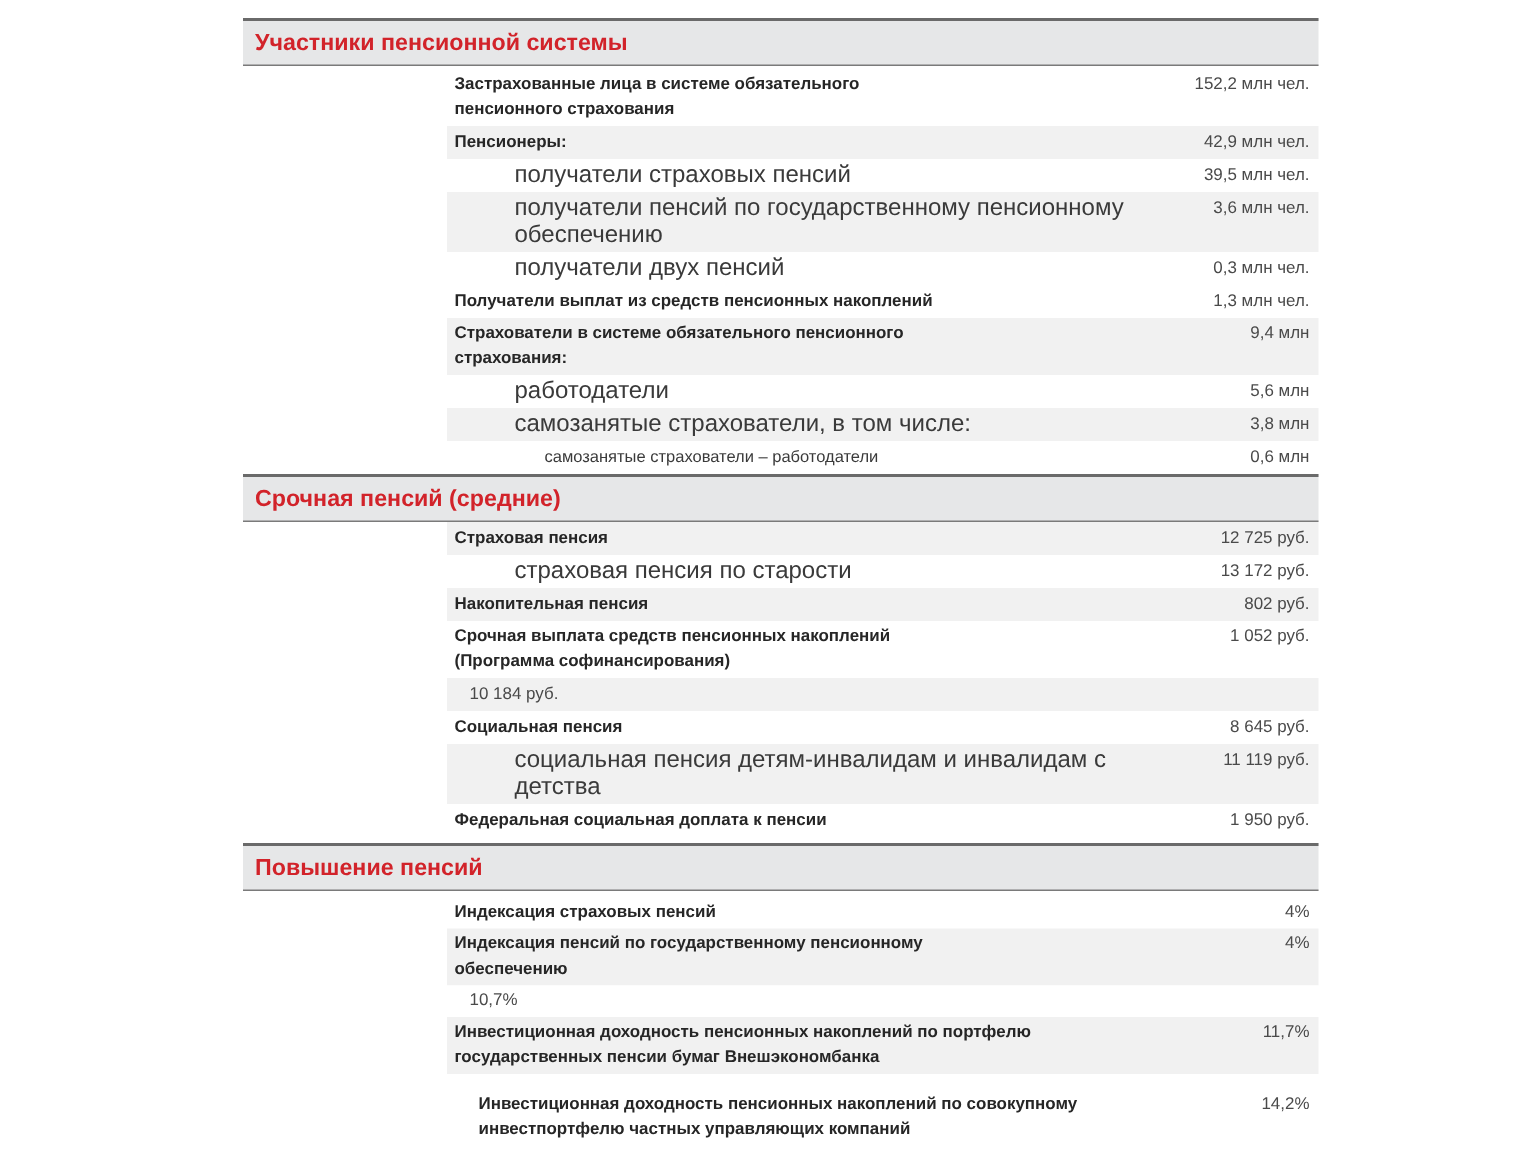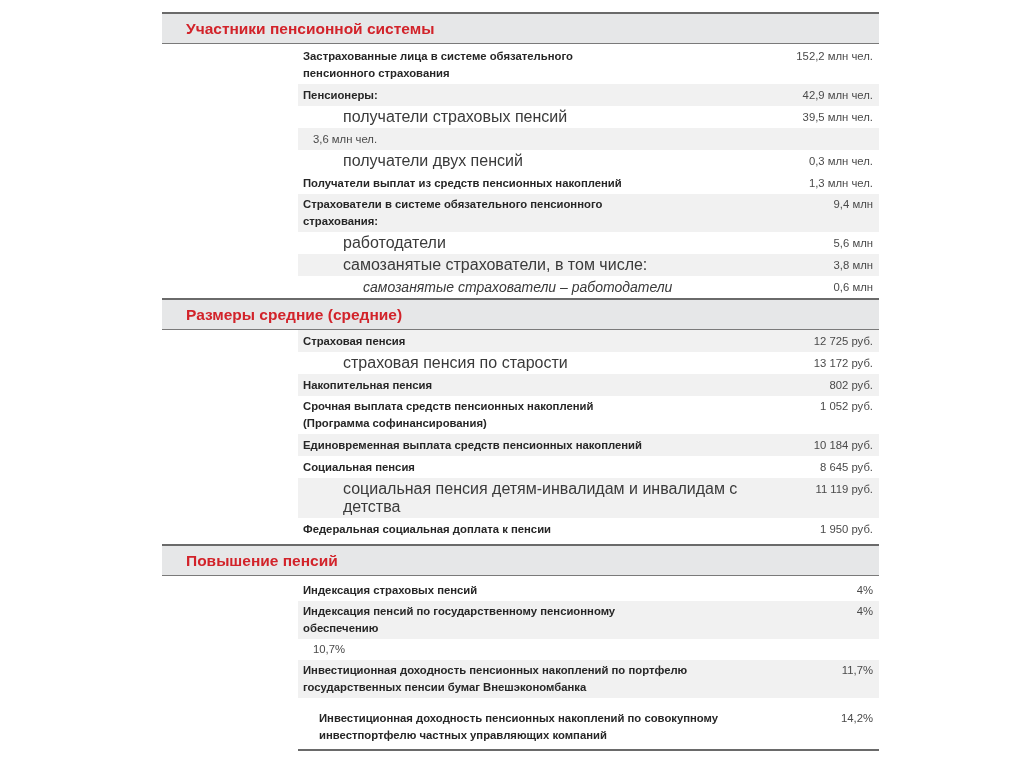--- a/index.html
+++ b/index.html
@@ -7,36 +7,36 @@
     width: 1024px; height: 767px; background: #ffffff; position: relative; overflow: hidden;
     font-family: "Liberation Sans", sans-serif; color: #1f1f1f;
   }
   #doc { position: absolute; left: 162px; top: 12px; width: 717px; }
   .section-head {
     background: #e6e7e8;
     border-top: 2px solid #6a6a6a;
     border-bottom: 1px solid #7a7a7a;
     height: 29px;
     display: flex; align-items: center;
-    padding-left: 24px;
+    padding-left: 8px;
     font-size: 15.5px; font-weight: bold; color: #d2232a;
   }
   .rows { margin-left: 136px; }
   .row {
     display: flex; justify-content: space-between; align-items: flex-start;
     font-size: 11.3px; line-height: 18px; padding: 2px 6px 2px 5px;
     color: #2a2a2a;
     gap: 34px;
   }
   .row:nth-child(even) { background: #f1f1f1; }
   .row .label { flex: 1; }
   .row .val { white-space: nowrap; color: #4a4a4a; text-align: right; padding-left: 10px; }
   .row.l0 .label { font-weight: bold; color: #262626; }
   .row.l1 .label { padding-left: 40px; font-size: 16px; color: #3a3a3a; }
-  .row.l2 .label { padding-left: 60px; font-size: 14px; color: #3a3a3a; font-style: italic; }
+  .row.l2 .label { padding-left: 60px; font-size: 11px; color: #3a3a3a; }
   .row.twoline { line-height: 17px; }
   .section-end { border-bottom: 2px solid #6a6a6a; margin-left: 136px; }
   .rows.s1 .row { min-height: 18px; }
   .rows.s3 .row.tall { padding-top: 5px; padding-bottom: 5px; margin-left: 16px; }
 </style>
 </head>
 <body>
 
 <div id="doc">
 
@@ -50,20 +50,21 @@
       </div>
     <div class="row l0">
         <span class="label">Пенсионеры:</span>
         <span class="val">42,9 млн чел.</span>
       </div>
     <div class="row l1" style="background:#fff">
         <span class="label">получатели страховых пенсий</span>
         <span class="val">39,5 млн чел.</span>
       </div>
     <div class="row l1" style="background:#f1f1f1">
+        <span class="label">получатели пенсий по государственному пенсионному обеспечению</span>
         <span class="val">3,6 млн чел.</span>
       </div>
     <div class="row l1" style="background:#fff">
         <span class="label">получатели двух пенсий</span>
         <span class="val">0,3 млн чел.</span>
       </div>
     <div class="row l0" style="background:#fff">
         <span class="label">Получатели выплат из средств пенсионных накоплений</span>
         <span class="val">1,3 млн чел.</span>
       </div>
@@ -79,41 +80,40 @@
         <span class="label">самозанятые страхователи, в том числе:</span>
         <span class="val">3,8 млн</span>
       </div>
     <div class="row l2" style="background:#fff">
         <span class="label">самозанятые страхователи – работодатели</span>
         <span class="val">0,6 млн</span>
       </div>
   </div>
 
   <div class="section-head">
-    <span>Размеры средние (средние)</span>
+    <span>Срочная пенсий (средние)</span>
   </div>
   <div class="rows s2">
     <div class="row l0" style="background:#f1f1f1">
         <span class="label">Страховая пенсия</span>
         <span class="val">12 725 руб.</span>
       </div>
     <div class="row l1" style="background:#fff">
         <span class="label">страховая пенсия по старости</span>
         <span class="val">13 172 руб.</span>
       </div>
     <div class="row l0" style="background:#f1f1f1">
         <span class="label">Накопительная пенсия</span>
         <span class="val">802 руб.</span>
       </div>
     <div class="row l0 twoline" style="background:#fff">
         <span class="label" style="max-width:350px">Срочная выплата средств пенсионных накоплений (Программа софинансирования)</span>
         <span class="val">1 052 руб.</span>
       </div>
     <div class="row l0" style="background:#f1f1f1">
-        <span class="label">Единовременная выплата средств пенсионных накоплений</span>
         <span class="val">10 184 руб.</span>
       </div>
     <div class="row l0" style="background:#fff">
         <span class="label">Социальная пенсия</span>
         <span class="val">8 645 руб.</span>
       </div>
     <div class="row l1" style="background:#f1f1f1">
         <span class="label">социальная пенсия детям-инвалидам и инвалидам с детства</span>
         <span class="val">11 119 руб.</span>
       </div>

